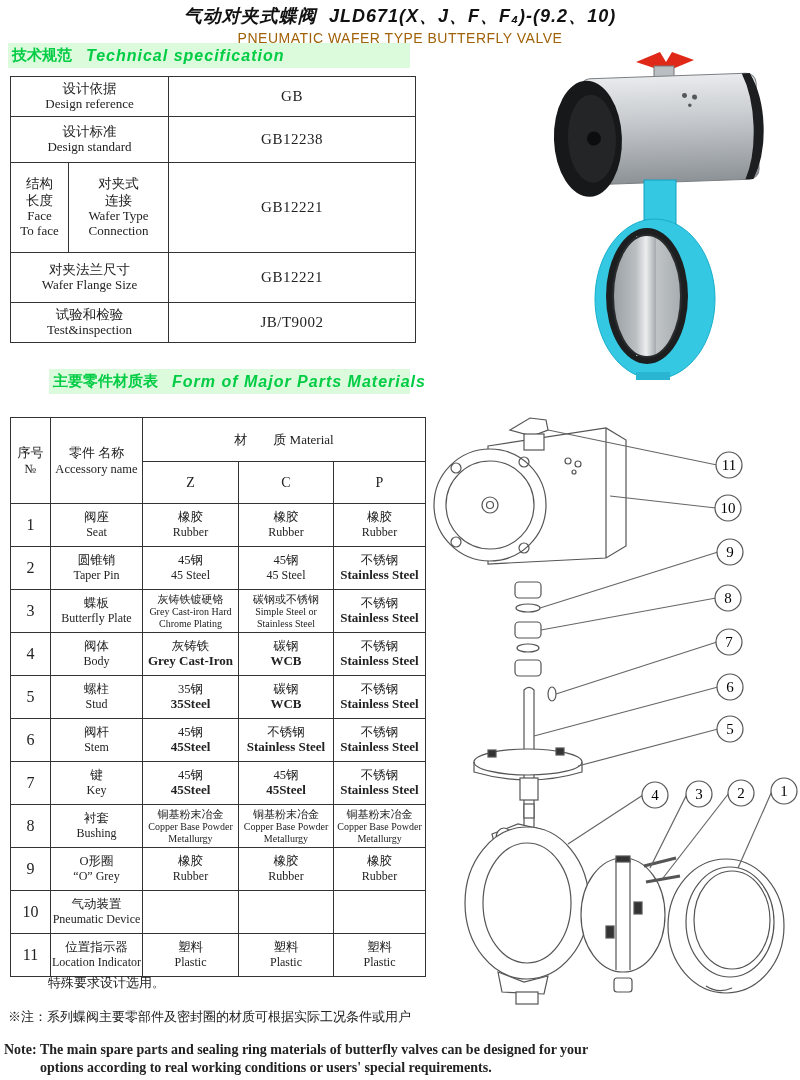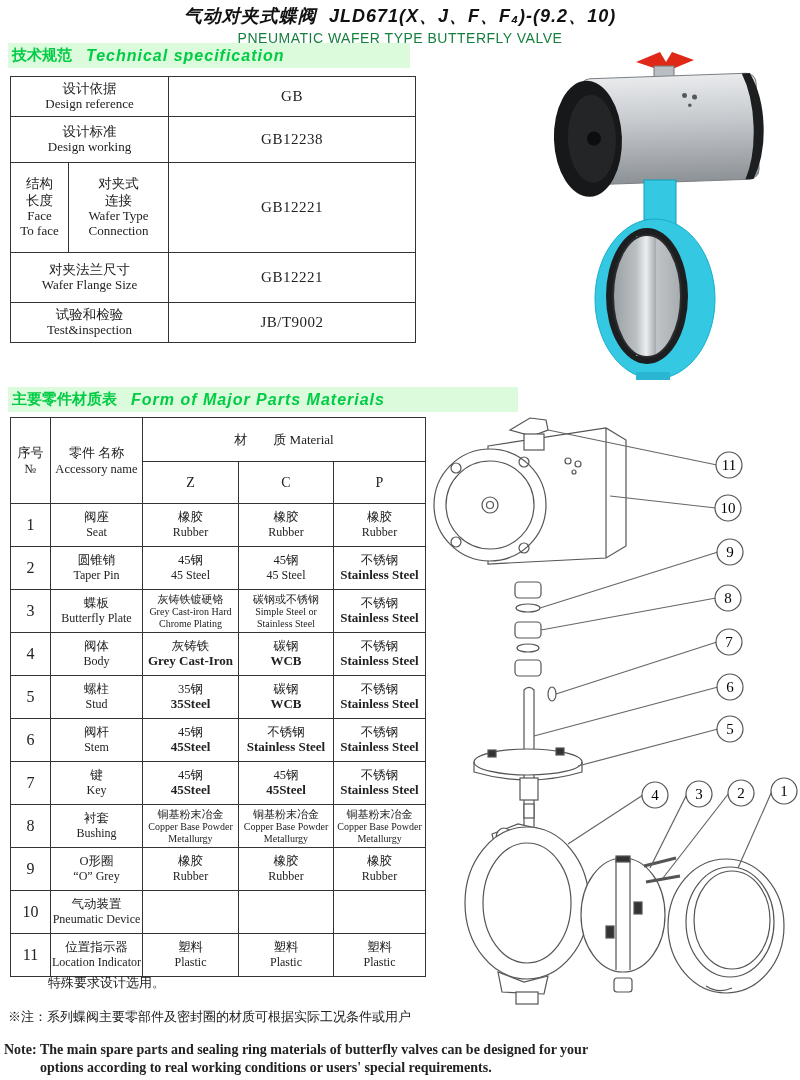--- a/index.html
+++ b/index.html
@@ -9,32 +9,32 @@
     background:#fff; overflow:hidden;
     font-family:"Liberation Serif", serif; color:#222;
   }
   
   .title-block { position:absolute; left:0; top:4px; width:800px; text-align:center; }
   .title-cn {
     font-family:"Liberation Sans", sans-serif; font-weight:bold; font-style:italic;
     font-size:18px; letter-spacing:1px; color:#111;
   }
   .title-en {
-    font-family:"Liberation Sans", sans-serif; font-size:14px; color:#15803d; margin-top:2px;
+    font-family:"Liberation Sans", sans-serif; font-size:14px; color:#a16207; margin-top:2px;
     letter-spacing:.5px;
   }
   
   .gbar {
     position:absolute; left:8px; height:25px; background:#dcfadc;
     display:flex; align-items:center; padding-left:4px; gap:14px; white-space:nowrap;
   }
   .gbar .cn { font-family:"Liberation Sans", sans-serif; font-size:15px; font-weight:bold; color:#00cc44; }
   .gbar .en { font-family:"Liberation Sans", sans-serif; font-size:16px; font-weight:bold; font-style:italic; color:#00cc44; letter-spacing:1px; }
   #gbar1 { top:43px; width:402px; }
-  #gbar2 { top:387px; width:510px; }
+  #gbar2 { top:369px; width:361px;margin-left:41px; }
   
   table { border-collapse:collapse; table-layout:fixed; }
   td {
     border:1px solid #333; text-align:center; vertical-align:middle;
     padding:1px 2px; overflow:hidden;
   }
   .cnl { font-size:12.5px; line-height:1.25; white-space:pre-line; }
   .enl { font-size:12px; line-height:1.15; white-space:pre-line; }
   .enl.bold { font-weight:bold; font-size:13px; }
   .enl.small { font-size:10px; }
@@ -85,21 +85,21 @@
         <tr style="height:40px">
       <td colspan="2">
             <div class="cnl">设计依据</div>
             <div class="enl">Design reference</div>
           </td>
       <td class="val">GB</td>
     </tr>
     <tr style="height:46px">
       <td colspan="2">
             <div class="cnl">设计标准</div>
-            <div class="enl">Design working</div>
+            <div class="enl">Design standard</div>
           </td>
       <td class="val">GB12238</td>
     </tr>
     <tr style="height:90px">
       <td>
             <div class="cnl">结构
 长度</div>
             <div class="enl">Face
 To face</div>
           </td>

